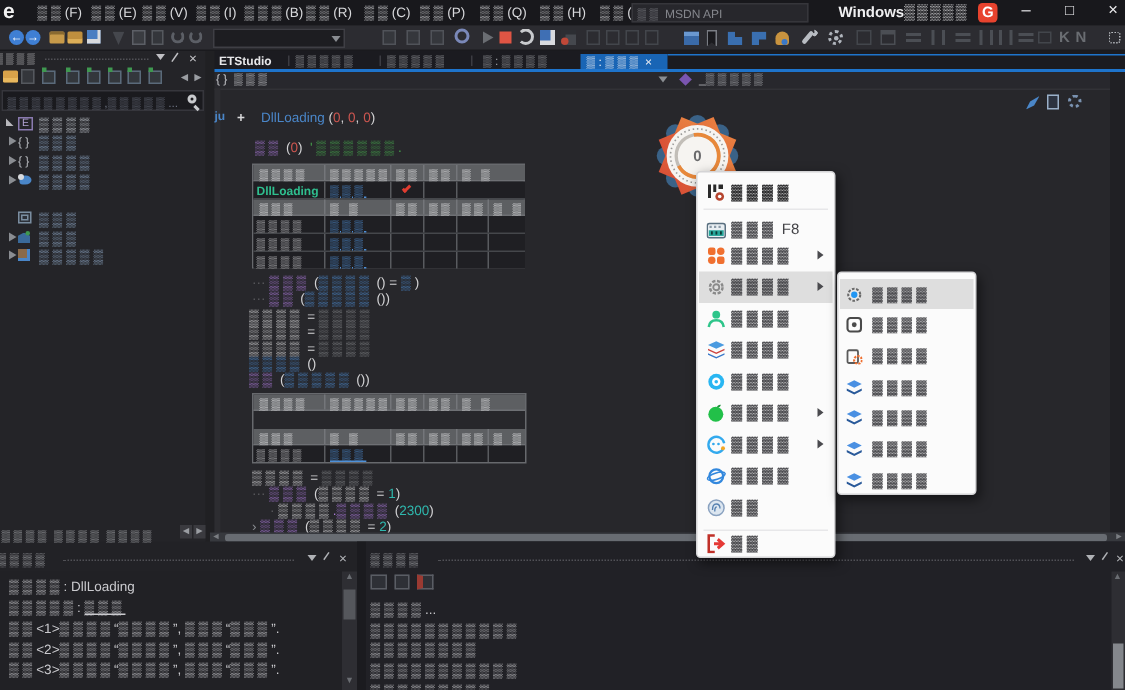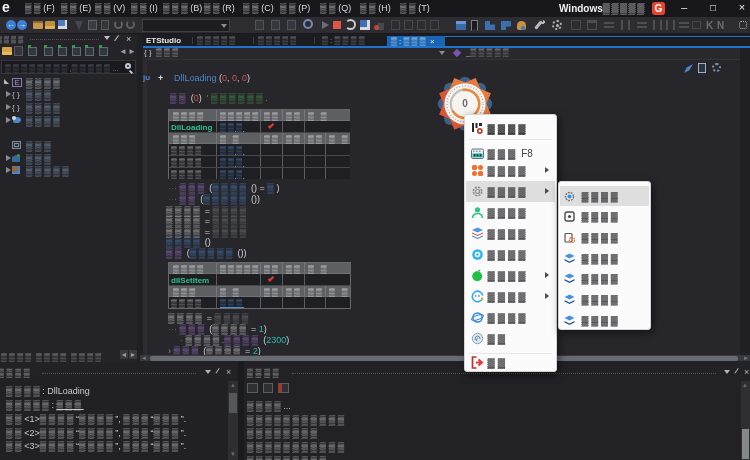--- a/index.html
+++ b/index.html
@@ -46,20 +46,23 @@
 <div class="menu" style="left:61px;"><c>▒▒</c>(E)</div>
 <div class="menu" style="left:95px;"><c>▒▒</c>(V)</div>
 <div class="menu" style="left:131px;"><c>▒▒</c>(I)</div>
 <div class="menu" style="left:163px;"><c>▒▒▒</c>(B)</div>
 <div class="menu" style="left:204px;"><c>▒▒</c>(R)</div>
 <div class="menu" style="left:243px;"><c>▒▒</c>(C)</div>
 <div class="menu" style="left:280px;"><c>▒▒</c>(P)</div>
 <div class="menu" style="left:320px;"><c>▒▒</c>(Q)</div>
 <div class="menu" style="left:360px;"><c>▒▒</c>(H)</div>
 <div class="menu" style="left:400px;"><c>▒▒</c>(T)</div>
+<div class="abs" style="left:421px;top:2px;width:118px;height:13px;background:#27272c;border:1px solid #36363b;">
+  <div class="abs" style="left:3px;top:2px;font-size:8px;color:#84868c;"><c>▒▒</c> MSDN API</div>
+      </div>
 <div class="abs" style="left:559px;top:3px;font-size:10px;font-weight:bold;color:#f0f0f2;">Windows<span style="letter-spacing:.15em">▒▒▒▒▒</span></div>
 <div class="abs" style="left:652px;top:2px;width:13px;height:13px;background:#e8432e;border-radius:3px;color:#fff;font-size:10px;font-weight:bold;text-align:center;line-height:13px;">G</div>
 <div class="abs" style="left:678px;top:1px;width:12px;color:#ececee;font-size:11px;text-align:center;">–</div>
 <div class="abs" style="left:707px;top:2px;width:12px;color:#ececee;font-size:10px;text-align:center;">□</div>
 <div class="abs" style="left:736px;top:1px;width:12px;color:#ececee;font-size:11px;text-align:center;">×</div>
 </div>
 <div class="abs" id="toolbar">
 <div class="abs" style="left:6px;top:3px;width:10px;height:10px;border-radius:50%;background:#3f7fd4;color:#fff;font-size:8px;line-height:10px;text-align:center;">←</div>
 <div class="abs" style="left:17px;top:3px;width:10px;height:10px;border-radius:50%;background:#3f7fd4;color:#fff;font-size:8px;line-height:10px;text-align:center;">→</div>
 <div class="abs" style="left:33px;top:4px;width:10px;height:8px;background:#c79a4a;border-radius:1px;box-shadow:inset 0 2px 0 #8a6a30;"></div>
@@ -289,28 +292,20 @@
  <div class="th" style="left:0;top:0;width:181px;height:11px;">
           <span style="position:absolute;left:4px;top:2px;"><c>▒▒▒▒</c></span>
           <span style="position:absolute;left:51px;top:2px;"><c>▒▒▒▒▒</c></span>
           <span style="position:absolute;left:95px;top:2px;"><c>▒▒</c></span>
           <span style="position:absolute;left:117px;top:2px;"><c>▒▒</c></span>
           <span style="position:absolute;left:139px;top:2px;"><c>▒ ▒</c></span>
   <span class="cl" style="left:47px;background:#74767a;"></span>
           <span class="cl" style="left:91px;background:#74767a;"></span>
           <span class="cl" style="left:113px;background:#74767a;"></span>
           <span class="cl" style="left:135px;background:#74767a;"></span>
-        </div>
- <div class="td" style="left:0;top:11px;width:181px;height:12px;">
-          <span style="position:absolute;left:2px;top:2px;color:#2fbf8f;font-weight:bold;">dllSetItem</span>
-          <span style="position:absolute;left:99px;top:3px;width:6px;height:3px;border-left:2px solid #e03c30;border-bottom:2px solid #e03c30;transform:rotate(-45deg);"></span>
-  <span class="cl" style="left:47px;"></span>
-          <span class="cl" style="left:91px;"></span>
-          <span class="cl" style="left:113px;"></span>
-          <span class="cl" style="left:135px;"></span>
         </div>
  <div class="th" style="left:0;top:23px;width:181px;height:11px;">
           <span style="position:absolute;left:4px;top:2px;"><c>▒▒▒</c></span>
           <span style="position:absolute;left:51px;top:2px;"><c>▒ ▒</c></span>
           <span style="position:absolute;left:95px;top:2px;"><c>▒▒</c></span>
           <span style="position:absolute;left:117px;top:2px;"><c>▒▒</c></span>
           <span style="position:absolute;left:139px;top:2px;"><c>▒▒</c></span>
           <span style="position:absolute;left:160px;top:2px;"><c>▒ ▒</c></span>
   <span class="cl" style="left:47px;background:#74767a;"></span>
           <span class="cl" style="left:91px;background:#74767a;"></span>

